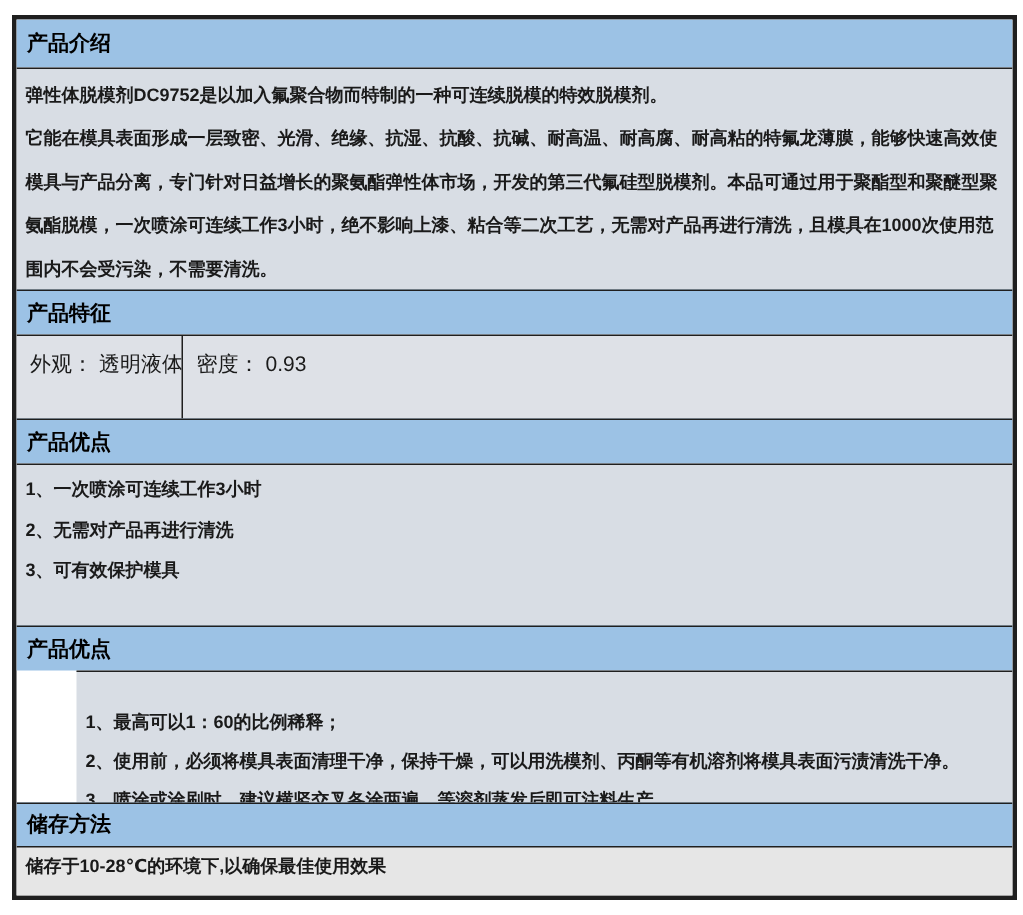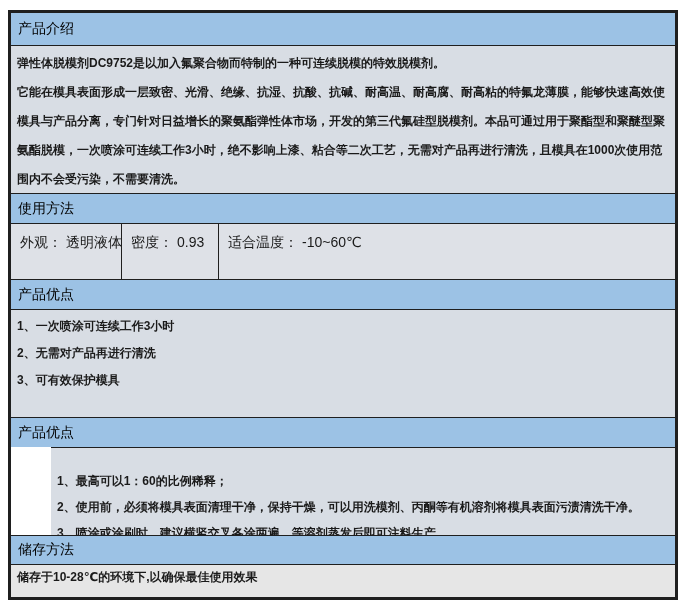--- a/index.html
+++ b/index.html
@@ -25,21 +25,21 @@
     left:8px; top:10px;
     width:670px; height:590px;
     border:3px solid var(--outer-border);
     display:flex;
     flex-direction:column;
     overflow:hidden;
   }
   .sec-header{
     background:var(--header-bg);
     color:var(--header-text);
-    font-weight:400;
+    font-weight:700;
     font-size:14px;
     display:flex;
     align-items:center;
     padding-left:7px;
     flex:none;
   }
   .sec-header + .sec-body,
   .sec-body + .sec-header,
   .spec-row + .sec-header{
     border-top:1px solid var(--line);
@@ -95,31 +95,28 @@
 
   <div class="sec-header h-intro">
     <span>产品介绍</span>
   </div>
   <div class="sec-body b-intro">
     <p>弹性体脱模剂DC9752是以加入氟聚合物而特制的一种可连续脱模的特效脱模剂。</p>
     <p>它能在模具表面形成一层致密、光滑、绝缘、抗湿、抗酸、抗碱、耐高温、耐高腐、耐高粘的特氟龙薄膜，能够快速高效使模具与产品分离，专门针对日益增长的聚氨酯弹性体市场，开发的第三代氟硅型脱模剂。本品可通过用于聚酯型和聚醚型聚氨酯脱模，一次喷涂可连续工作3小时，绝不影响上漆、粘合等二次工艺，无需对产品再进行清洗，且模具在1000次使用范围内不会受污染，不需要清洗。</p>
   </div>
 
   <div class="sec-header h-feat">
-    <span>使用方法</span>
+    <span>产品特征</span>
   </div>
   <div class="spec-row">
     <div class="spec-cell spec-c1">
       <span class="spec-label">外观：</span><span class="spec-value">透明液体</span>
     </div>
     <div class="spec-cell spec-c3">
       <span class="spec-label">密度：</span><span class="spec-value">0.93</span>
-    </div>
-    <div class="spec-cell spec-c4">
-      <span class="spec-label">适合温度：</span><span class="spec-value">-10~60℃</span>
     </div>
   </div>
 
   <div class="sec-header h-adv">
     <span>产品优点</span>
   </div>
   <div class="sec-body b-adv">
     <div class="line">1、一次喷涂可连续工作3小时</div>
     <div class="line">2、无需对产品再进行清洗</div>
     <div class="line">3、可有效保护模具</div>

